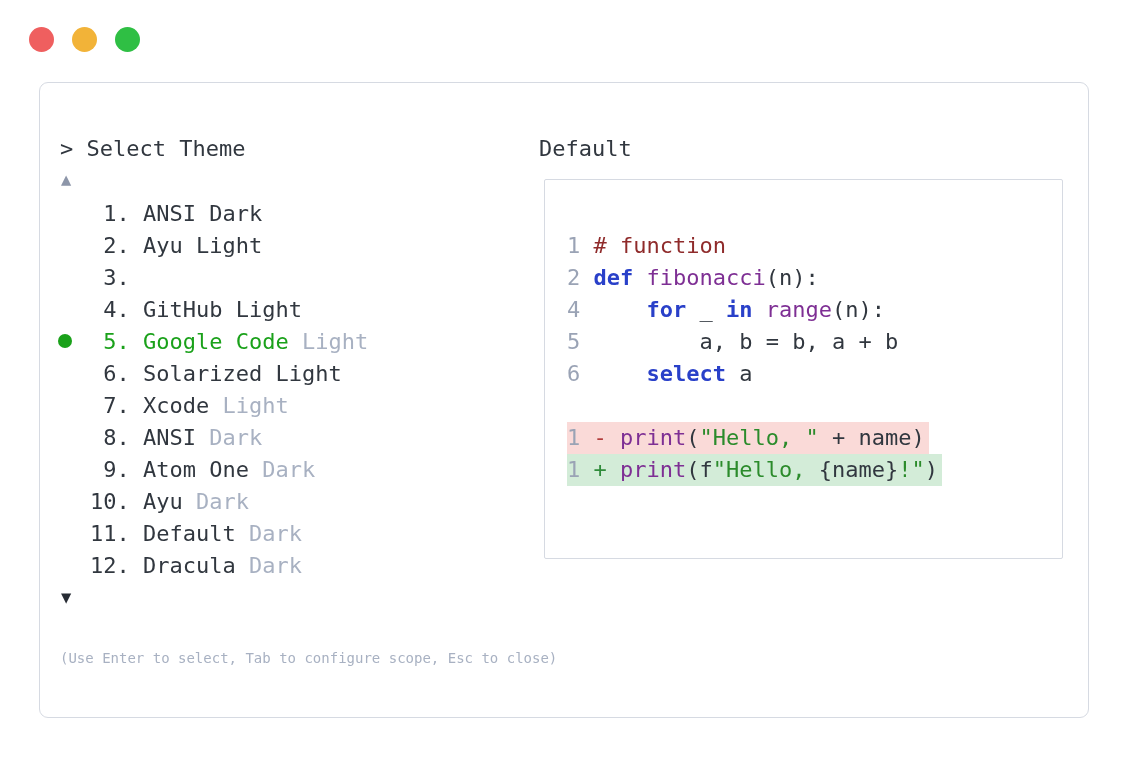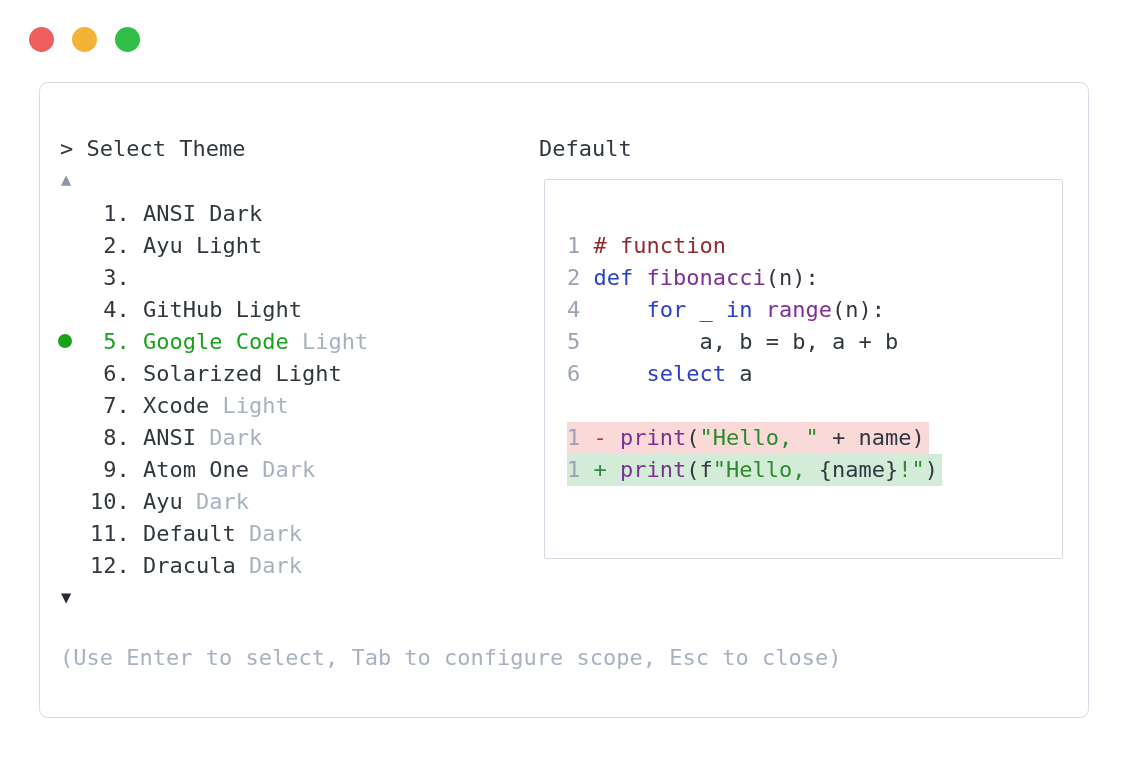--- a/index.html
+++ b/index.html
@@ -36,28 +36,28 @@
     position:absolute;left:504px;top:96px;width:519px;height:380px;
     border:1.5px solid var(--border);border-radius:2px;background:#fff;
   }
   .code{position:absolute;left:22px;top:50px;font-size:22px;}
   .code-line{height:32px;line-height:32px;white-space:pre;width:max-content;min-width:10px;}
   .code-line .ln{color:var(--linenum);}
   .code-line.removed{background:var(--removed-bg);padding-right:4px;}
   .code-line.added{background:var(--added-bg);padding-right:4px;}
   .tok-plain{color:var(--text);}
   .tok-comment{color:var(--comment);}
-  .tok-keyword{color:var(--keyword);}
+  .tok-keyword{color:var(--keyword);font-weight:bold;}
   .tok-title{color:var(--title);}
   .tok-literal{color:var(--literal);}
   .tok-string{color:var(--string);}
   .tok-del{color:var(--del);}
   .tok-ins{color:var(--ins);}
 
-  .hint{position:absolute;left:20px;top:559px;font-size:22px;line-height:32px;color:var(--muted);white-space:pre;text-align:right;}
+  .hint{position:absolute;left:20px;top:559px;font-size:14px;line-height:32px;color:var(--muted);white-space:pre;text-align:right;}
 </style>
 </head>
 <body>
 
 <div class="traffic-lights">
   <span class="tl red"></span>
   <span class="tl yellow"></span>
   <span class="tl green"></span>
 </div>
 

